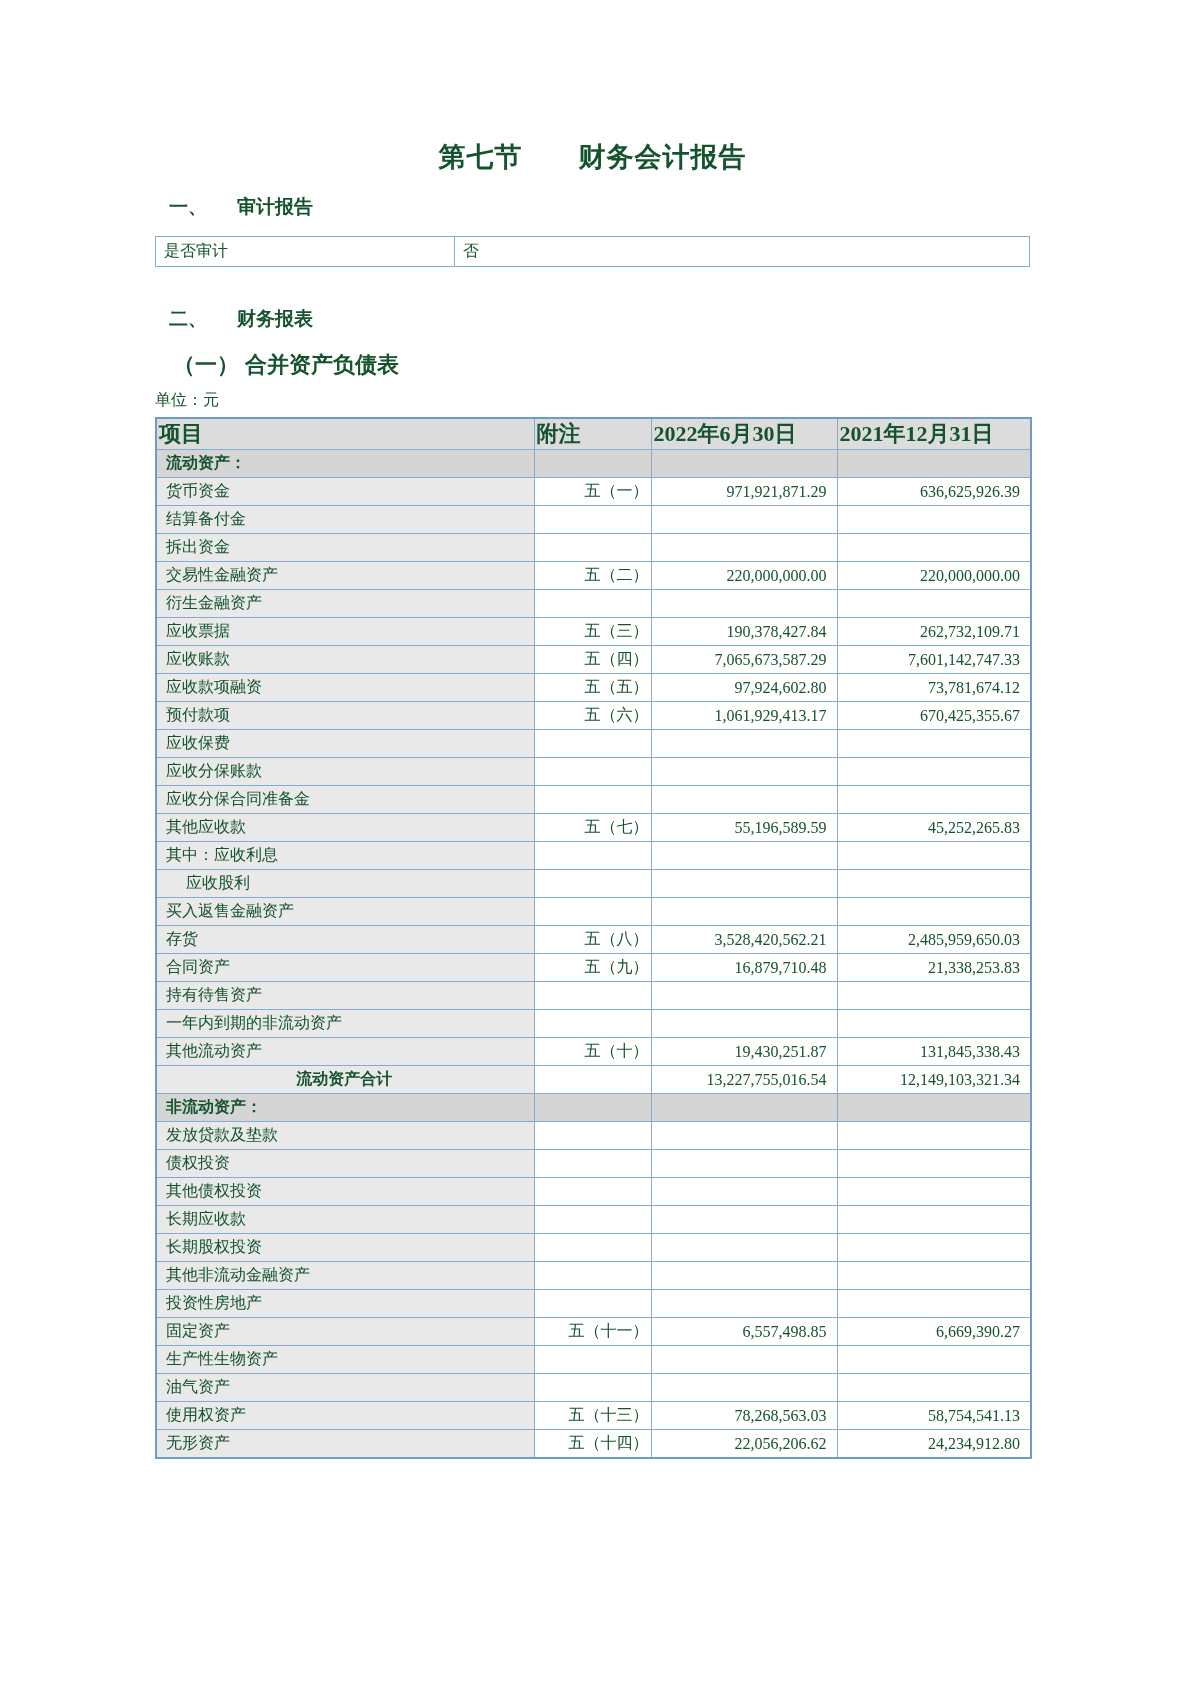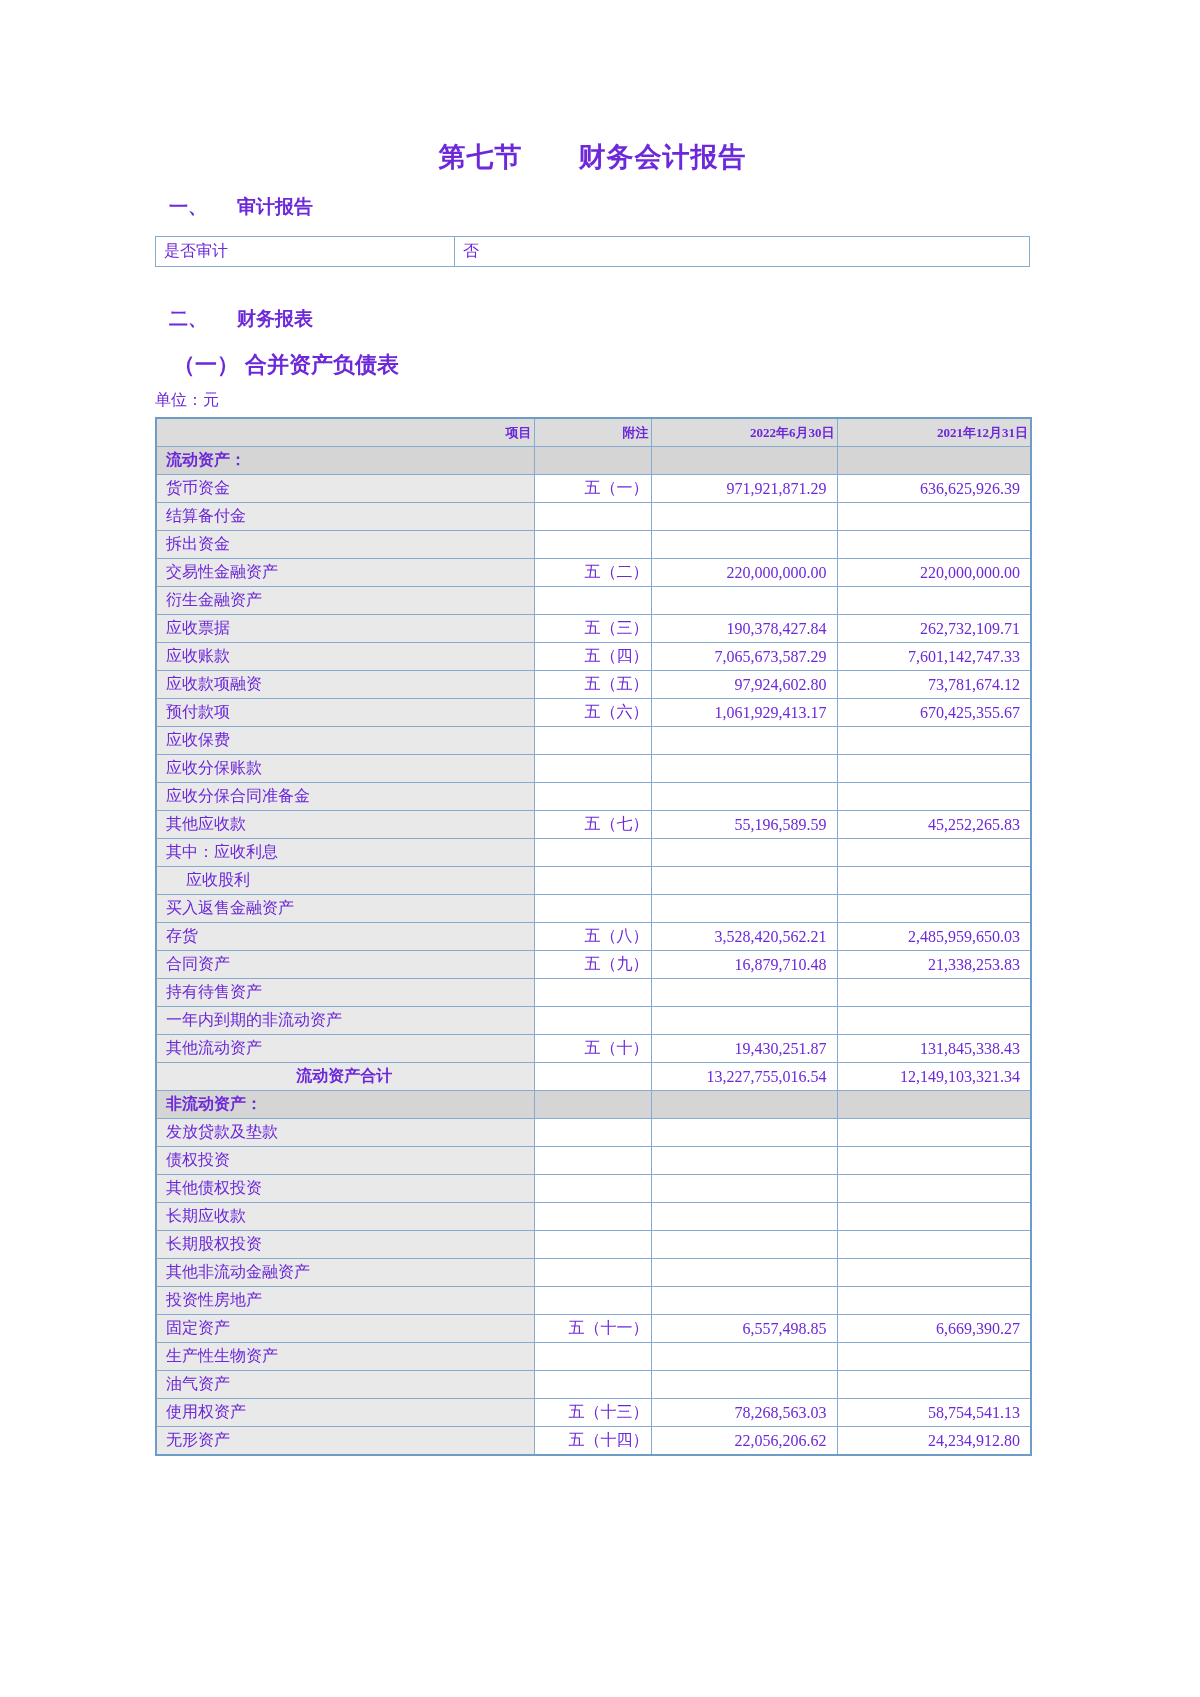--- a/index.html
+++ b/index.html
@@ -5,21 +5,21 @@
   :root{
     --border-inner:#85abce;
     --border-outer:#6f9cc4;
     --header-gray:#dcdcdc;
     --section-gray:#d5d5d5;
     --firstcol-gray:#e9e9e9;
   }
   html,body{margin:0;padding:0;background:#ffffff;}
   .page{
     width:1200px;height:1697px;position:relative;background:#ffffff;
-    font-family:"Liberation Serif","DejaVu Serif",serif;color:#6d28d9;
+    font-family:"Liberation Serif","DejaVu Serif",serif;color:#14532d;
     overflow:hidden;
   }
   .content{position:absolute;left:155px;top:0;width:875px;}
   .doc-title{
     margin:140px 0 0 0;font-size:27px;line-height:34px;font-weight:bold;
     text-align:center;letter-spacing:1px;
   }
   .h-level1{margin:20px 0 0 0;font-size:19px;line-height:26px;font-weight:bold;}
   .h-level1.statements{margin-top:40px;font-family:Liberation Mono, monospace;}
   .h-level1 .num{display:inline-block;width:68px;margin-left:14px;}
@@ -40,21 +40,21 @@
   }
   .bs-table{
     margin-top:7px;width:875px;border-collapse:collapse;table-layout:fixed;
     border:2px solid var(--border-outer);font-size:16px;
   }
   .bs-table th,.bs-table td{
     border:1px solid var(--border-inner);height:27px;padding:0 2px;
     vertical-align:middle;overflow:hidden;white-space:nowrap;
   }
   .bs-table thead th{
-    background:var(--header-gray);font-weight:bold;text-align:right;font-size:13px;
+    background:var(--header-gray);font-weight:bold;text-align:left;font-size:22px;
   }
   .bs-table td.item{text-align:left;padding-left:9px;background:var(--firstcol-gray);}
   .bs-table td.note{text-align:right;background:#fff;}
   .bs-table td.v2022,.bs-table td.v2021{text-align:right;padding-right:10px;background:#fff;}
   .bs-table tr.section td{background:var(--section-gray);font-weight:bold;}
   .bs-table tr.total td.item{font-weight:bold;text-align:center;padding-left:0;margin-top:16px;}
   .bs-table tr.indent td.item{padding-left:29px;}
 </style>
 </head>
 <body>

